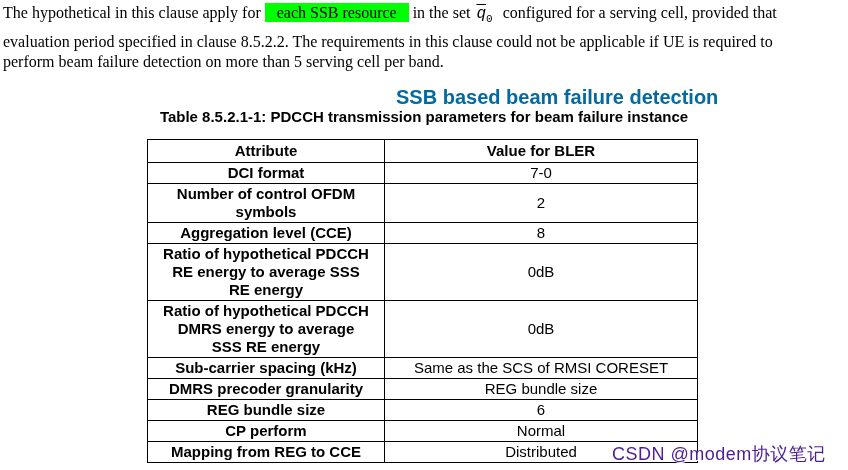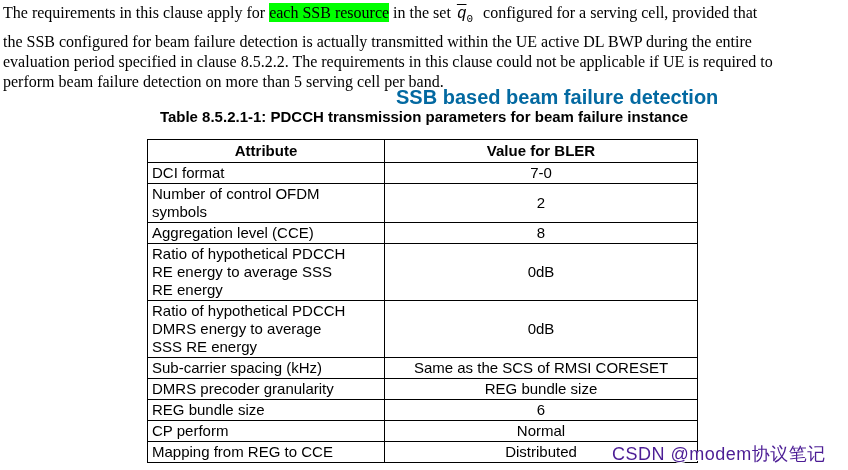--- a/index.html
+++ b/index.html
@@ -14,21 +14,21 @@
 
   
   .paragraph {
     position:absolute;
     top:3px; left:3px;
     width:844px;
     font-size:16px;
   }
   .para-line { line-height:20px; white-space:nowrap; }
   .line1 { margin-bottom:3px; }
-  .highlight { background:#00ff00; padding:1px 0; }
+  .highlight { background:#00ff00; padding:1px 12px; }
   .math { margin:0 6px 2px 2px; font-family:Liberation Mono, monospace; }
   .math .mq {
     font-style:italic;
     text-decoration:overline;
     font-size:16px;
   }
   .math sub { font-size:11px; vertical-align:-4px; }
 
   
   .annotation {
@@ -66,43 +66,42 @@
     line-height:18px;
     padding:1px 4px;
     vertical-align:middle;
     overflow:hidden;
   }
   table.params th {
     text-align:center;
     line-height:20px;
     font-weight:bold;
   }
-  td.attr { text-align:left; white-space:pre-line; }
+  td.attr { text-align:center; white-space:pre-line;font-weight:bold; }
   td.val  { text-align:center; }
   .col-attr { width:237px; }
   .col-val  { width:313px; }
 
   
   .watermark {
     position:absolute;
     top:442px; left:612px;
     font-family:"Liberation Sans", sans-serif;
     font-size:18px;
     letter-spacing:0.5px;
     color:#cdcdcd;
     text-shadow:1px 1px 0 #ffffff;
     white-space:nowrap;
   }
 </style>
 </head>
 <body>
 
 <div class="paragraph">
-  <div class="para-line line1"><span>The requirements in this clause apply for </span><span class="highlight" style="background: rgb(0, 255, 0);">each SSB resource</span><span> in the set </span><span class="math"><span class="mq">q</span><sub>0</sub></span><span> configured for a serving cell, provided that</span></div>
-  <div class="para-line">the SSB configured for beam failure detection is actually transmitted within the UE active DL BWP during the entire</div>
+  <div class="para-line line1"><span>The hypothetical in this clause apply for </span><span class="highlight" style="background: rgb(0, 255, 0);">each SSB resource</span><span> in the set </span><span class="math"><span class="mq">q</span><sub>0</sub></span><span> configured for a serving cell, provided that</span></div>
   <div class="para-line">evaluation period specified in clause 8.5.2.2. The requirements in this clause could not be applicable if UE is required to</div>
   <div class="para-line">perform beam failure detection on more than 5 serving cell per band.</div>
 </div>
 
 <div class="annotation" style="color: #0369a1;">SSB based beam failure detection</div>
 
 <div class="caption">Table 8.5.2.1-1: PDCCH transmission parameters for beam failure instance</div>
 
 <table class="params">
   <colgroup>

